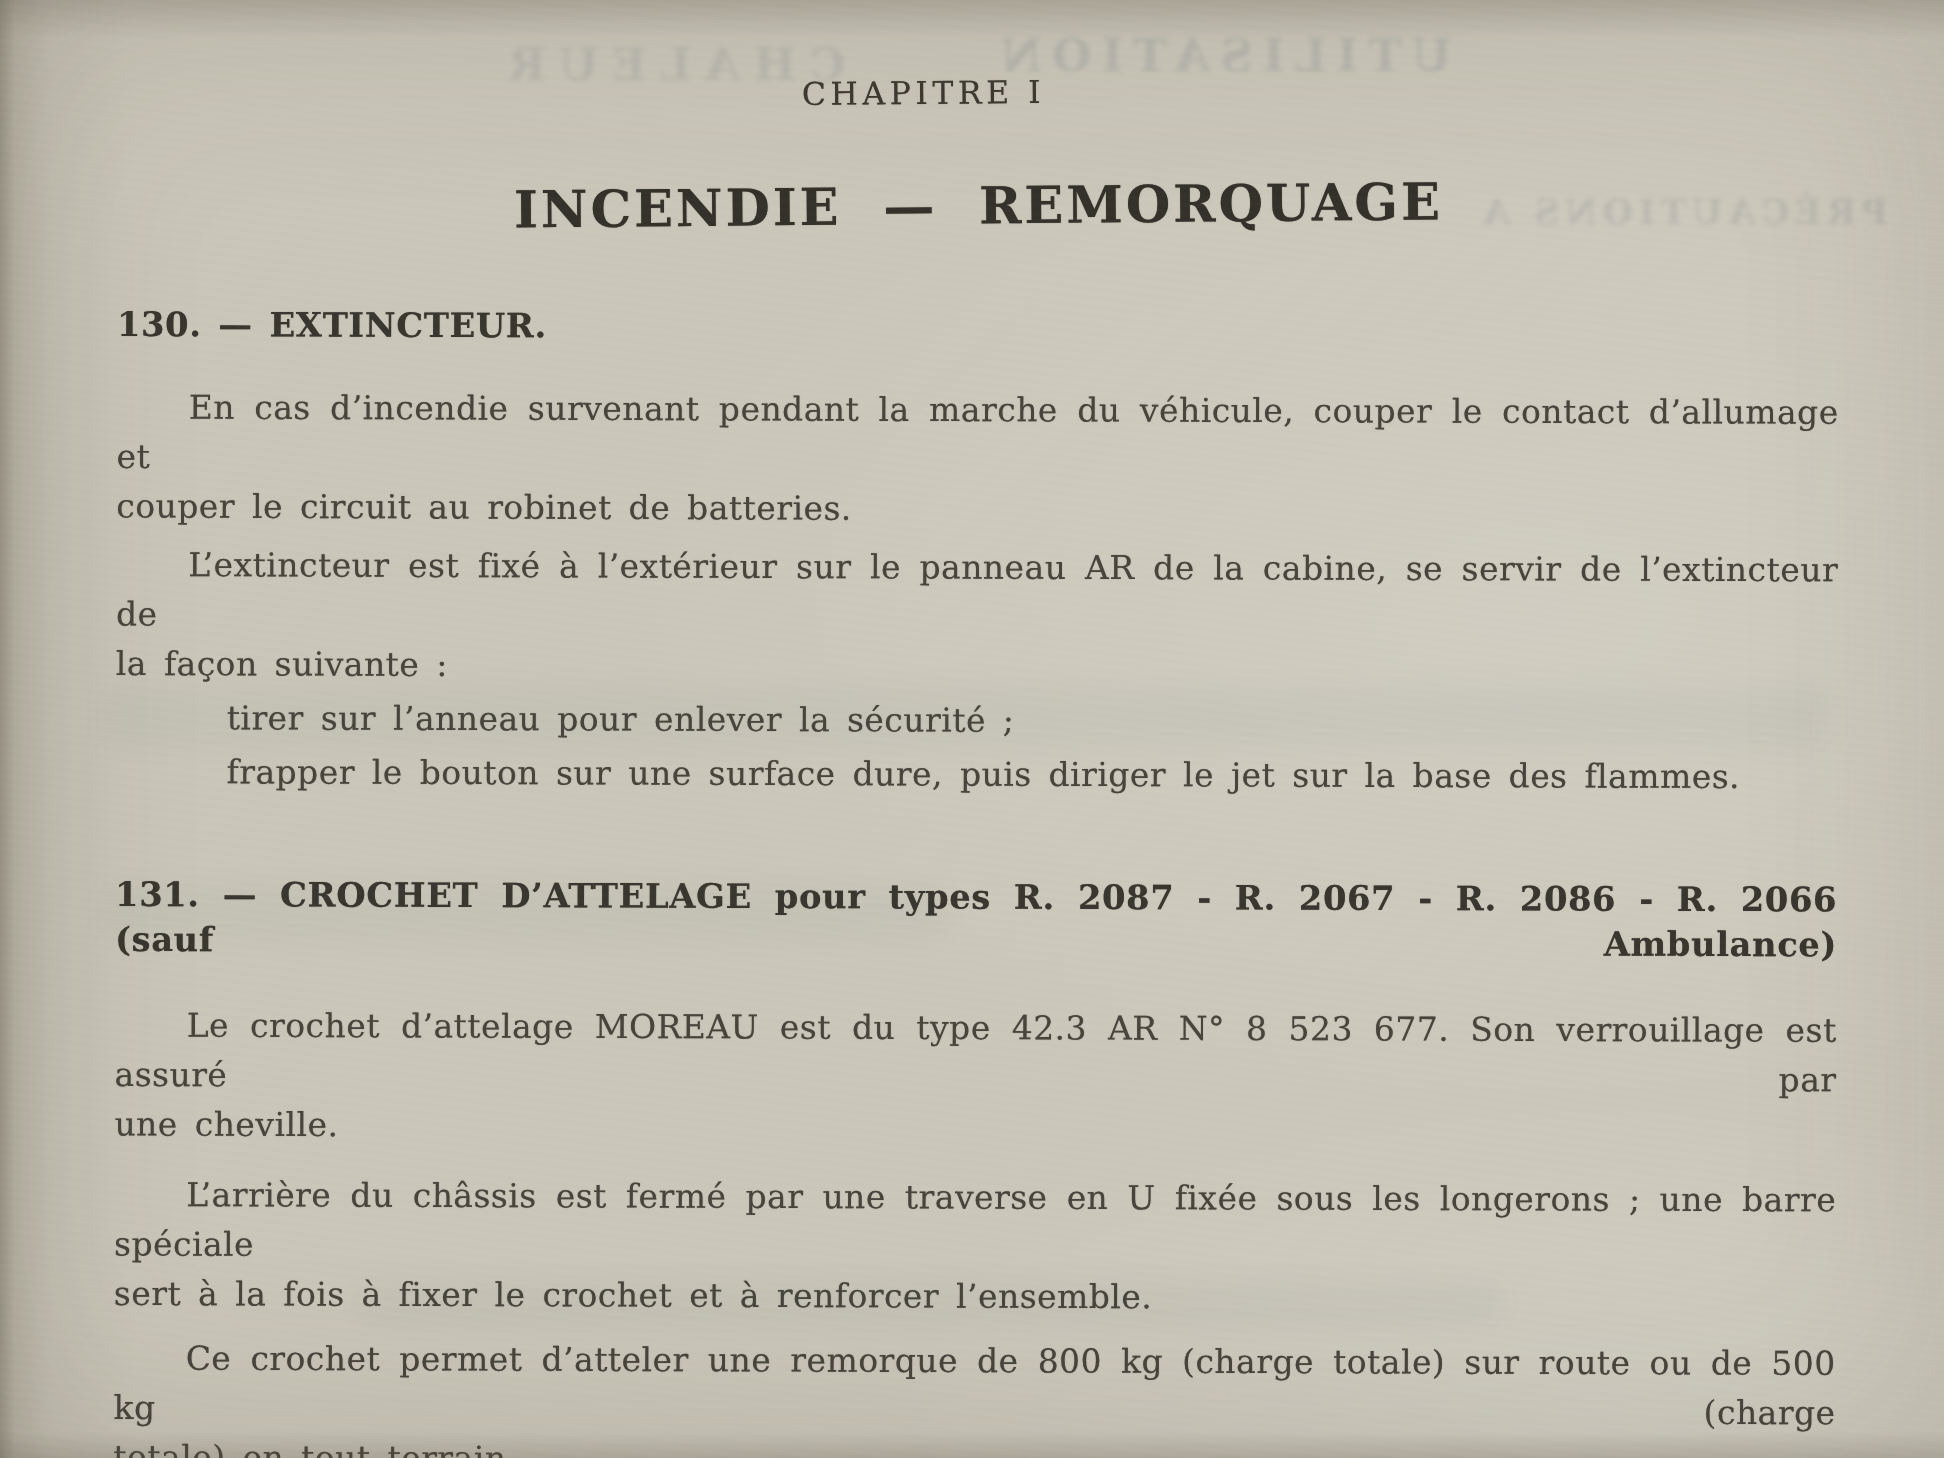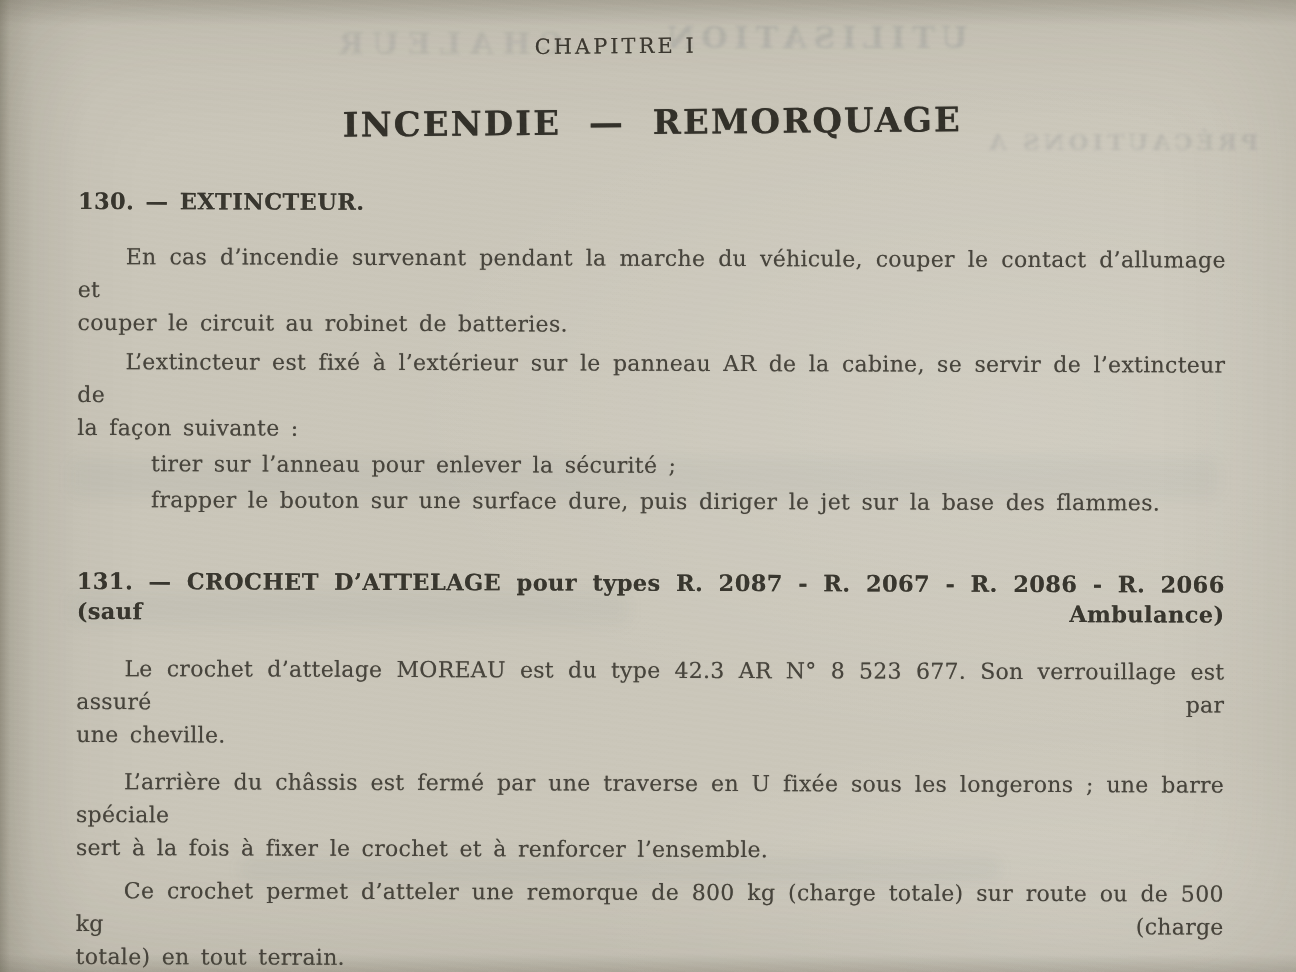--- a/index.html
+++ b/index.html
@@ -43,21 +43,21 @@
   .ghost2 { left:330px; top:26px;  font-size:30px; letter-spacing:9px; color:rgba(95,104,116,0.13); }
   .ghost3 { left:985px; top:128px; font-size:23px; letter-spacing:4px; color:rgba(95,104,116,0.15); }
   .smudge {
     position:absolute; border-radius:10px;
     background:rgba(105,112,122,0.05); filter:blur(7px);
   }
   .smudge1 { left:70px;  top:458px; width:1150px; height:40px; }
   .smudge2 { left:70px;  top:590px; width:560px;  height:36px; }
   .smudge3 { left:240px; top:856px; width:760px;  height:26px; }
 
-  .content { position:absolute; inset:0; padding:0 70px 0 78px; }
+  .content { position:absolute; inset:0; padding:16px 70px 0 78px; }
   .head-group { transform:rotate(-0.5deg); transform-origin:50% 50%; }
   .chapter {
     margin-top:34px; text-align:center; position:relative; left:-36px;
     font-size:21px; letter-spacing:3px; color:#3c3931;
     text-shadow:0 0 0.6px rgba(62,57,47,0.6);
   }
   .title {
     margin-top:44px; text-align:center;
     font-size:34px; font-weight:bold; letter-spacing:2px; word-spacing:14px;
     color:#33312a; text-shadow:0 0 0.7px rgba(50,48,40,0.65);

